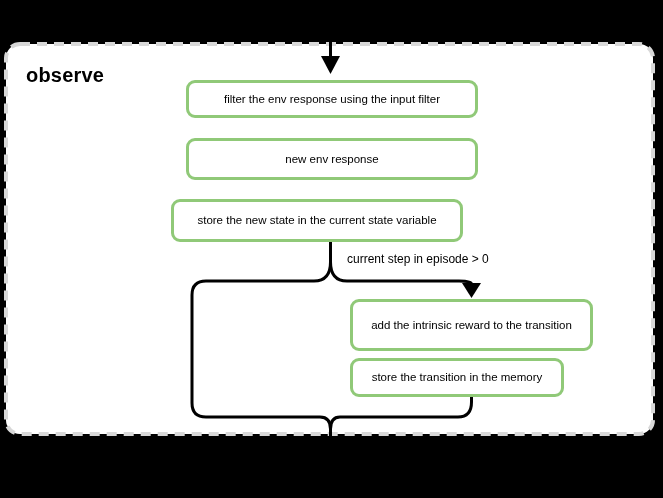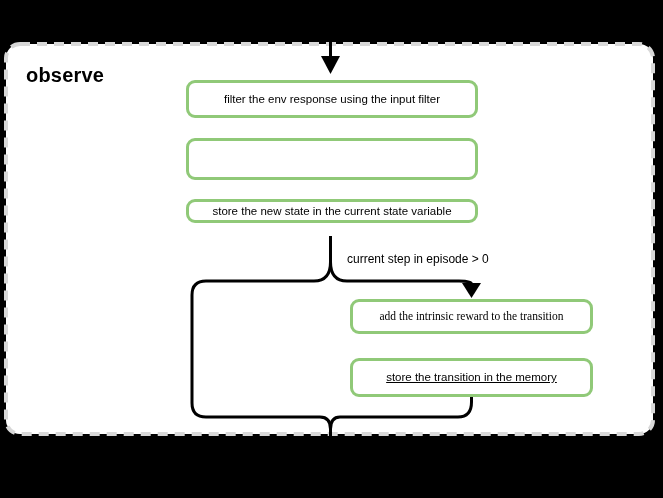--- a/index.html
+++ b/index.html
@@ -55,23 +55,23 @@
     text-align:center;
   }
   .node-line{white-space:nowrap;display:block;}
   .condition-label{
     position:absolute;left:347px;top:252px;z-index:2;
     font-size:12px;font-weight:normal;color:var(--text);
     white-space:nowrap;
   }
   .n1{left:186px;top:80px;width:292px;height:38px;}
   .n2{left:186px;top:138px;width:292px;height:42px;}
-  .n3{left:186px;top:199px;width:292px;height:24px;}
-  .n4{left:350px;top:299px;width:243px;height:35px;font-family:Liberation Serif, serif;}
-  .n5{left:350px;top:358px;width:243px;height:39px;text-decoration:underline;}
+  .n3{left:171px;top:199px;width:292px;height:43px;}
+  .n4{left:350px;top:299px;width:243px;height:52px;}
+  .n5{left:350px;top:358px;width:214px;height:39px;}
 </style>
 </head>
 <body>
 
 <svg id="diagram-svg" width="663" height="498" viewBox="0 0 663 498" xmlns="http://www.w3.org/2000/svg">
 
   <rect class="panel-rect" x="6" y="44" width="647" height="390" rx="14"></rect>
 
   <path class="flow" d="M330.5 14 V56"></path>
   <polygon class="arrowhead" points="321,56 340,56 330.5,74"></polygon>
@@ -86,20 +86,21 @@
   <path class="flow" d="M471.5 396 V402 Q471.5 417 458 417 H340 Q330.5 417 330.5 429 V440"></path>
 </svg>
 
 <div class="page-title">observe</div>
 
 <div class="node n1">
   <span class="node-line">filter the env response using the input filter</span>
 </div>
 
 <div class="node n2">
+  <span class="node-line">new env response</span>
 </div>
 
 <div class="node n3">
   <span class="node-line">store the new state in the current state variable</span>
 </div>
 
 <div class="condition-label">current step in episode &gt; 0</div>
 
 <div class="node n4">
   <span class="node-line">add the intrinsic reward to the transition</span>

